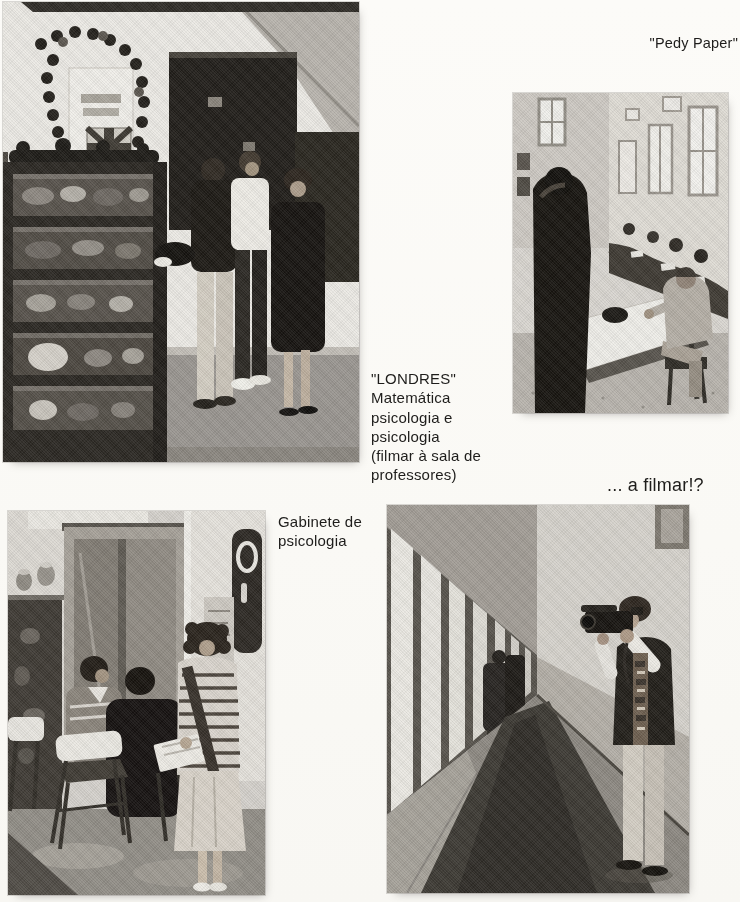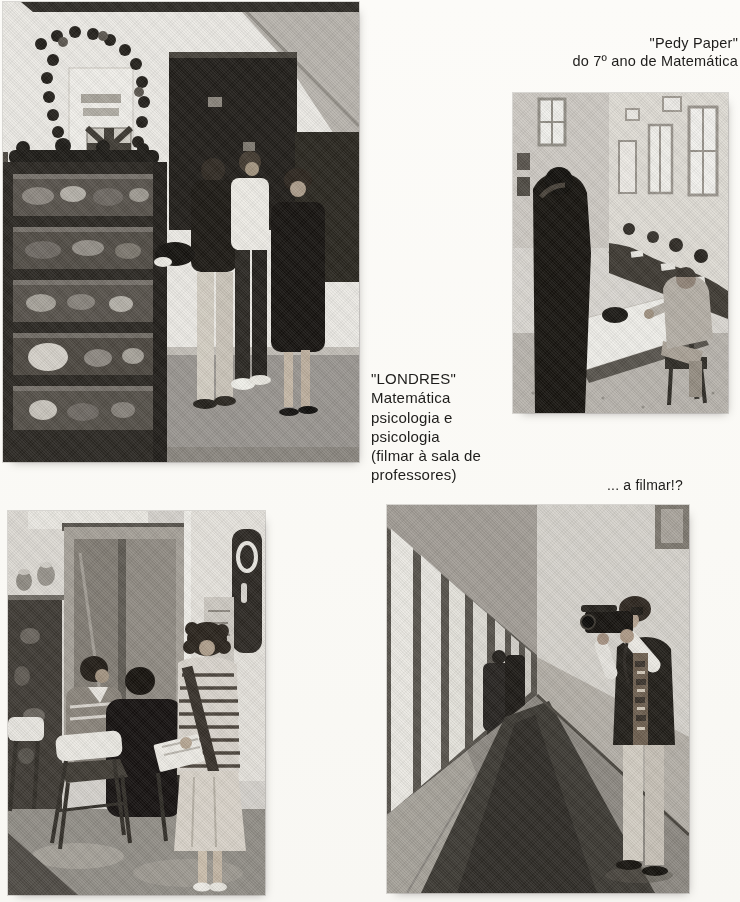--- a/index.html
+++ b/index.html
@@ -369,30 +369,33 @@
       <rect x="194" y="100" width="36" height="7" rx="3" fill="#24211c"></rect>
       <rect x="244" y="102" width="12" height="8" fill="#1d1a15"></rect>
       <circle cx="240" cy="131" r="7" fill="#ab9885"></circle>
       <circle cx="216" cy="134" r="6" fill="#a39080"></circle>
       <path d="M240,138 q-6,22 2,40" stroke="#2c2823" stroke-width="3" fill="none"></path>
     </svg>
   </div>
 
   <div class="caption right" style="top:34px;right:2px;font-size:14.5px;line-height:18px;">
     <span class="cap-line">"Pedy Paper"</span>
-    <span class="cap-line">do 7º ano de Matemática</span>
   </div>
 
   <div class="caption" style="left:371px;top:369px;font-size:15px;line-height:19.3px;">
     <span class="cap-line">"LONDRES"</span>
     <span class="cap-line">Matemática</span>
     <span class="cap-line">psicologia e</span>
     <span class="cap-line">psicologia</span>
     <span class="cap-line">(filmar à sala de</span>
     <span class="cap-line">professores)</span>
   </div>
 
-
-  <div class="caption" style="left:607px;top:476px;font-size:14px;">
+  <div class="caption" style="left:278px;top:512px;font-size:15px;line-height:19px;">
+    <span class="cap-line">Gabinete de</span>
+    <span class="cap-line">psicologia</span>
+  </div>
+
+  <div class="caption" style="left:607px;top:476px;font-size:18px;">
     <span class="cap-line">... a filmar!?</span>
   </div>
 
 </div>
 
 </body></html>

